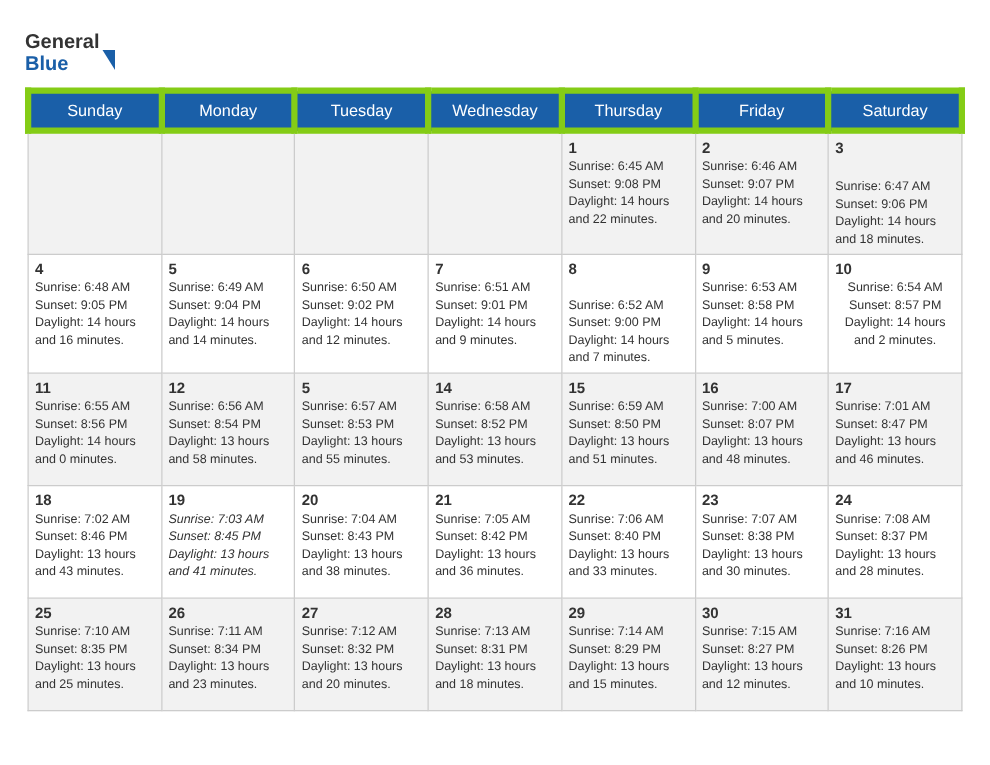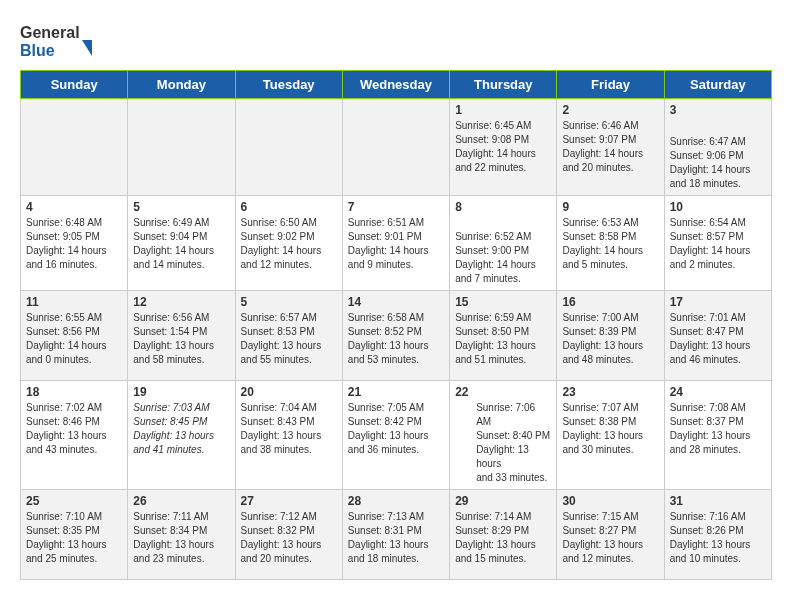--- a/index.html
+++ b/index.html
@@ -37,24 +37,24 @@
     }
     table {
       width: 100%;
       border-collapse: collapse;
       table-layout: fixed;
     }
     thead th {
       background-color: #1a5fa8;
       color: #fff;
       font-size: 13px;
-      font-weight: bold;
+      font-weight: normal;
       padding: 6px 4px;
       text-align: center;
-      border: 1px solid #84cc16;
+      border: 5px solid #84cc16;
     }
     tbody td {
       border: 1px solid #ccc;
       vertical-align: top;
       padding: 4px 5px;
       font-size: 10.5px;
       color: #333;
       min-height: 80px;
       height: 90px;
     }
@@ -174,38 +174,38 @@
         </td>
         <td>
           <span class="day-number">9</span>
           <div class="day-info" style="white-space: pre-line;">Sunrise: 6:53 AM
 Sunset: 8:58 PM
 Daylight: 14 hours
 and 5 minutes.</div>
         </td>
         <td>
           <span class="day-number">10</span>
-          <div class="day-info" style="white-space: pre-line;">Sunrise: 6:54 AM
+          <div class="day-info" style="white-space: pre-line; text-align: center;">Sunrise: 6:54 AM
 Sunset: 8:57 PM
 Daylight: 14 hours
 and 2 minutes.</div>
         </td>
       </tr>
       <tr>
         <td>
           <span class="day-number">11</span>
           <div class="day-info" style="white-space: pre-line;">Sunrise: 6:55 AM
 Sunset: 8:56 PM
 Daylight: 14 hours
 and 0 minutes.</div>
         </td>
         <td>
           <span class="day-number">12</span>
           <div class="day-info" style="white-space: pre-line;">Sunrise: 6:56 AM
-Sunset: 1:54 PM
+Sunset: 8:54 PM
 Daylight: 13 hours
 and 58 minutes.</div>
         </td>
         <td>
           <span class="day-number">5</span>
           <div class="day-info" style="white-space: pre-line;">Sunrise: 6:57 AM
 Sunset: 8:53 PM
 Daylight: 13 hours
 and 55 minutes.</div>
         </td>
@@ -219,21 +219,21 @@
         <td>
           <span class="day-number">15</span>
           <div class="day-info" style="white-space: pre-line;">Sunrise: 6:59 AM
 Sunset: 8:50 PM
 Daylight: 13 hours
 and 51 minutes.</div>
         </td>
         <td>
           <span class="day-number">16</span>
           <div class="day-info" style="white-space: pre-line;">Sunrise: 7:00 AM
-Sunset: 8:39 PM
+Sunset: 8:07 PM
 Daylight: 13 hours
 and 48 minutes.</div>
         </td>
         <td>
           <span class="day-number">17</span>
           <div class="day-info" style="white-space: pre-line;">Sunrise: 7:01 AM
 Sunset: 8:47 PM
 Daylight: 13 hours
 and 46 minutes.</div>
         </td>
@@ -262,21 +262,21 @@
         </td>
         <td>
           <span class="day-number">21</span>
           <div class="day-info" style="white-space: pre-line;">Sunrise: 7:05 AM
 Sunset: 8:42 PM
 Daylight: 13 hours
 and 36 minutes.</div>
         </td>
         <td>
           <span class="day-number">22</span>
-          <div class="day-info" style="white-space: pre-line; margin-left: 21px;">Sunrise: 7:06 AM
+          <div class="day-info" style="white-space: pre-line;">Sunrise: 7:06 AM
 Sunset: 8:40 PM
 Daylight: 13 hours
 and 33 minutes.</div>
         </td>
         <td>
           <span class="day-number">23</span>
           <div class="day-info" style="white-space: pre-line;">Sunrise: 7:07 AM
 Sunset: 8:38 PM
 Daylight: 13 hours
 and 30 minutes.</div>

